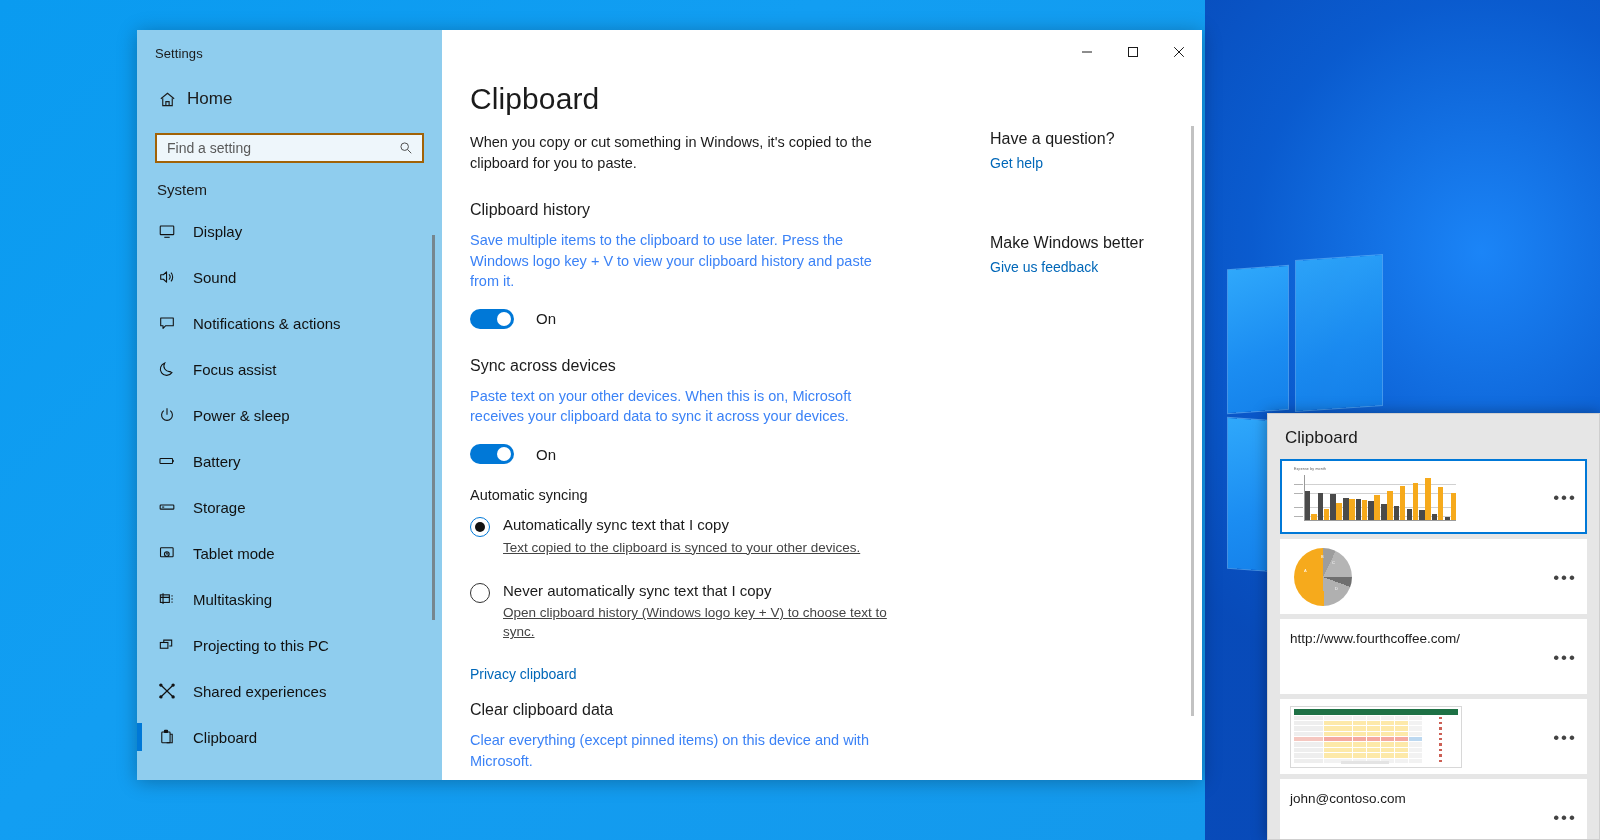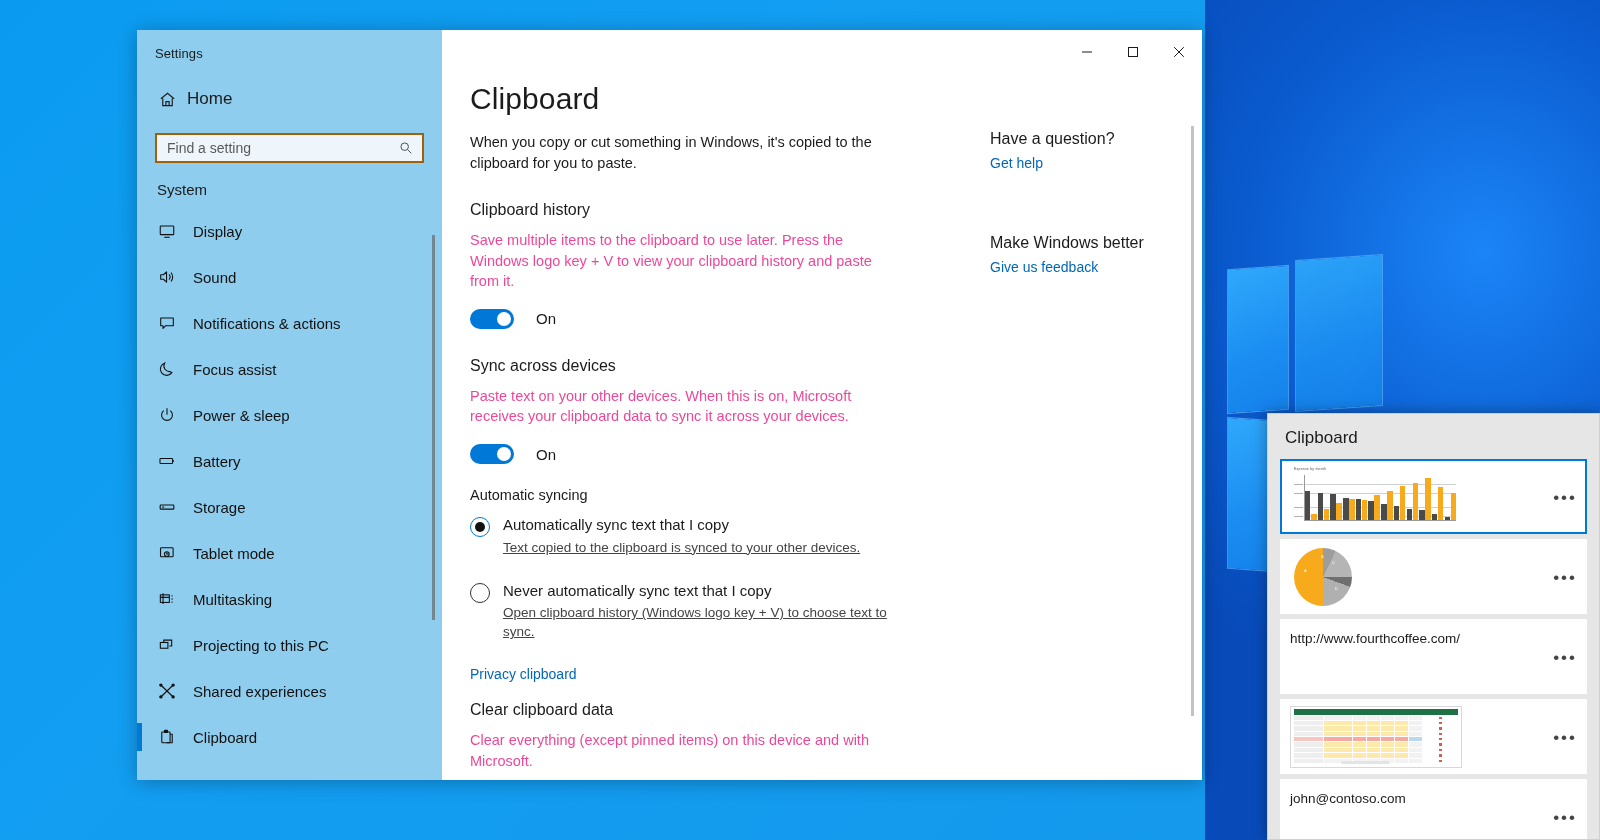--- a/index.html
+++ b/index.html
@@ -137,21 +137,21 @@
   }
   .intro {
     font-size: 14.5px; color: #1b1b1b; line-height: 1.42;
     max-width: 410px; margin-top: 16px;
   }
   .section-head {
     font-size: 16px; color: #1b1b1b; font-weight: 400;
     margin-top: 28px;
   }
   .body-text {
-    font-size: 14.5px; color: #ec4899; line-height: 1.42;
+    font-size: 14.5px; color: #3b82f6; line-height: 1.42;
     max-width: 408px; margin-top: 11px;
   }
   .toggle-row { display: flex; align-items: center; gap: 22px; margin-top: 17px; }
   .toggle {
     width: 44px; height: 20px; border-radius: 10px;
     background: #0078d7; position: relative; cursor: pointer;
   }
   .toggle .knob {
     position: absolute; right: 3px; top: 3px;
     width: 14px; height: 14px; border-radius: 50%;

